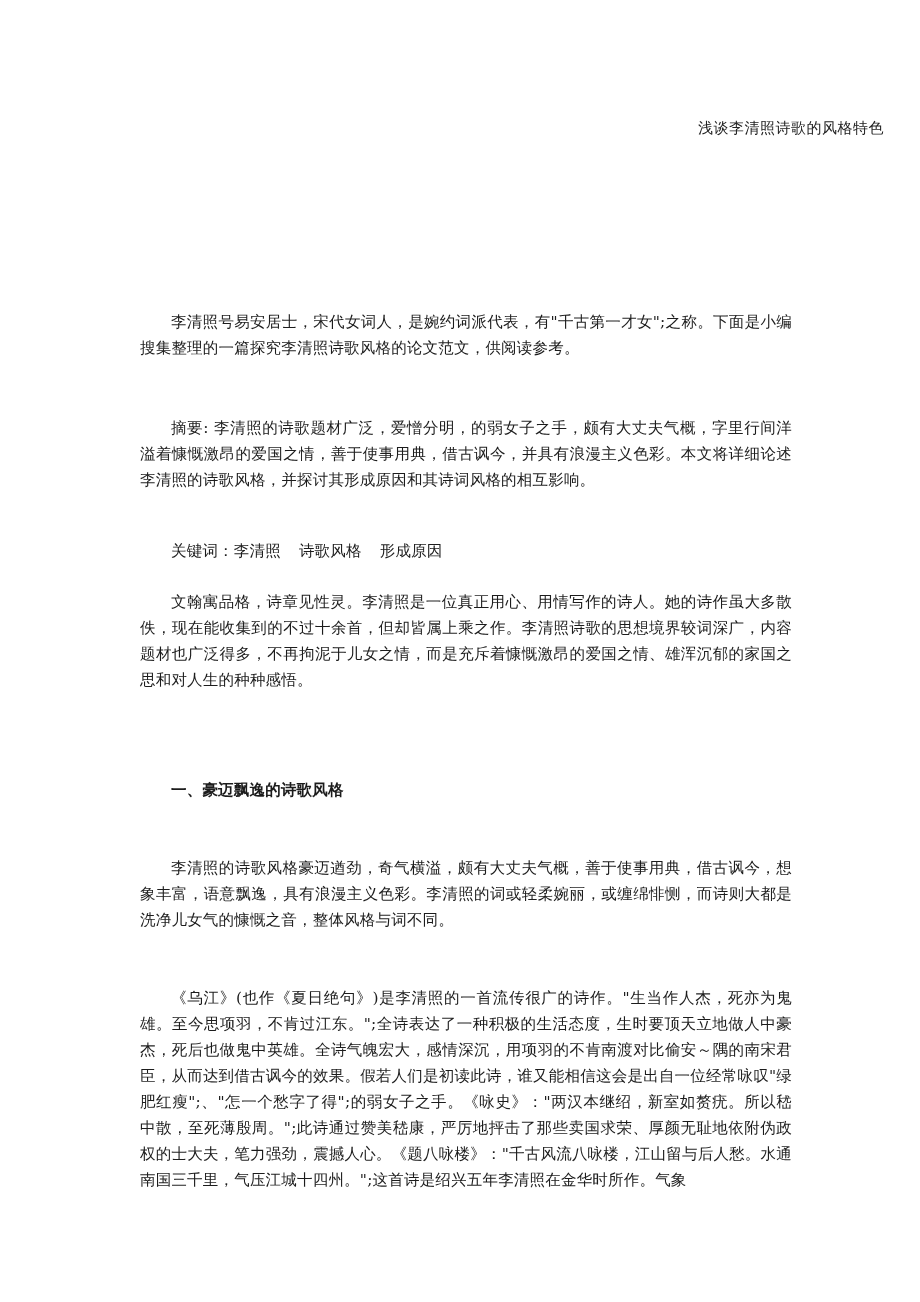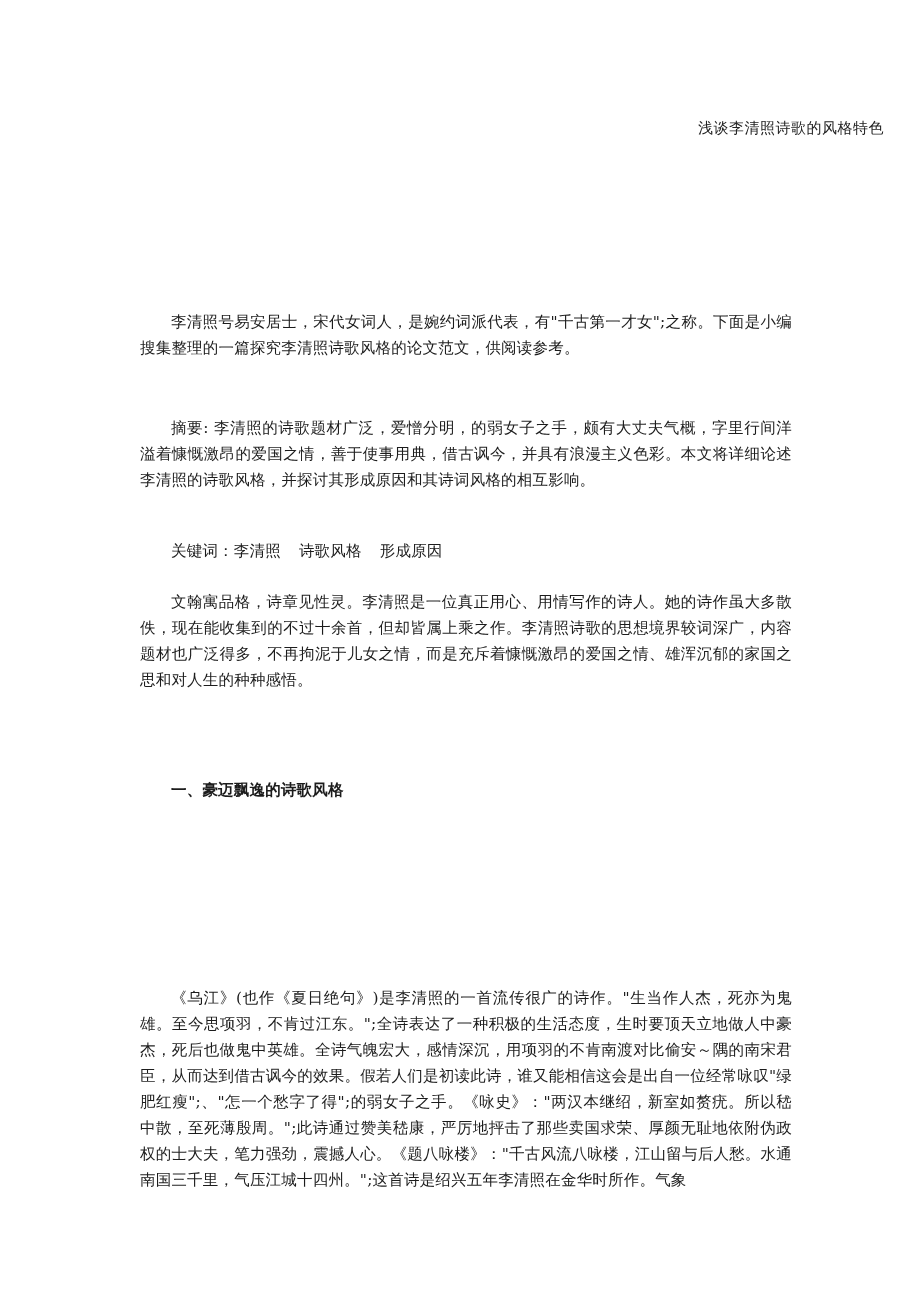--- a/index.html
+++ b/index.html
@@ -68,16 +68,17 @@
   <p class="block" id="p-intro">李清照号易安居士，宋代女词人，是婉约词派代表，有"千古第一才女";之称。下面是小编搜集整理的一篇探究李清照诗歌风格的论文范文，供阅读参考。</p>
 
   <p class="block" id="p-abstract">摘要: 李清照的诗歌题材广泛，爱憎分明，的弱女子之手，颇有大丈夫气概，字里行间洋溢着慷慨激昂的爱国之情，善于使事用典，借古讽今，并具有浪漫主义色彩。本文将详细论述李清照的诗歌风格，并探讨其形成原因和其诗词风格的相互影响。</p>
 
   <p class="block no-justify" id="p-keywords"><span>关键词：</span><span>李清照</span><span class="kw-sep"></span><span>诗歌风格</span><span class="kw-sep"></span><span>形成原因</span></p>
 
   <p class="block" id="p-body1">文翰寓品格，诗章见性灵。李清照是一位真正用心、用情写作的诗人。她的诗作虽大多散佚，现在能收集到的不过十余首，但却皆属上乘之作。李清照诗歌的思想境界较词深广，内容题材也广泛得多，不再拘泥于儿女之情，而是充斥着慷慨激昂的爱国之情、雄浑沉郁的家国之思和对人生的种种感悟。</p>
 
   <p class="block no-justify" id="p-heading1">一、豪迈飘逸的诗歌风格</p>
 
+  <p class="block" id="p-body2">李清照的诗歌风格豪迈遒劲，奇气横溢，颇有大丈夫气概，善于使事用典，借古讽今，想象丰富，语意飘逸，具有浪漫主义色彩。李清照的词或轻柔婉丽，或缠绵悱恻，而诗则大都是洗净儿女气的慷慨之音，整体风格与词不同。</p>
 
   <p class="block" id="p-body3">《乌江》(也作《夏日绝句》)是李清照的一首流传很广的诗作。"生当作人杰，死亦为鬼雄。至今思项羽，不肯过江东。";全诗表达了一种积极的生活态度，生时要顶天立地做人中豪杰，死后也做鬼中英雄。全诗气魄宏大，感情深沉，用项羽的不肯南渡对比偷安～隅的南宋君臣，从而达到借古讽今的效果。假若人们是初读此诗，谁又能相信这会是出自一位经常咏叹"绿肥红瘦";、"怎一个愁字了得";的弱女子之手。《咏史》："两汉本继绍，新室如赘疣。所以嵇中散，至死薄殷周。";此诗通过赞美嵇康，严厉地抨击了那些卖国求荣、厚颜无耻地依附伪政权的士大夫，笔力强劲，震撼人心。《题八咏楼》："千古风流八咏楼，江山留与后人愁。水通南国三千里，气压江城十四州。";这首诗是绍兴五年李清照在金华时所作。气象</p>
 
 </div>
 
 </body></html>

